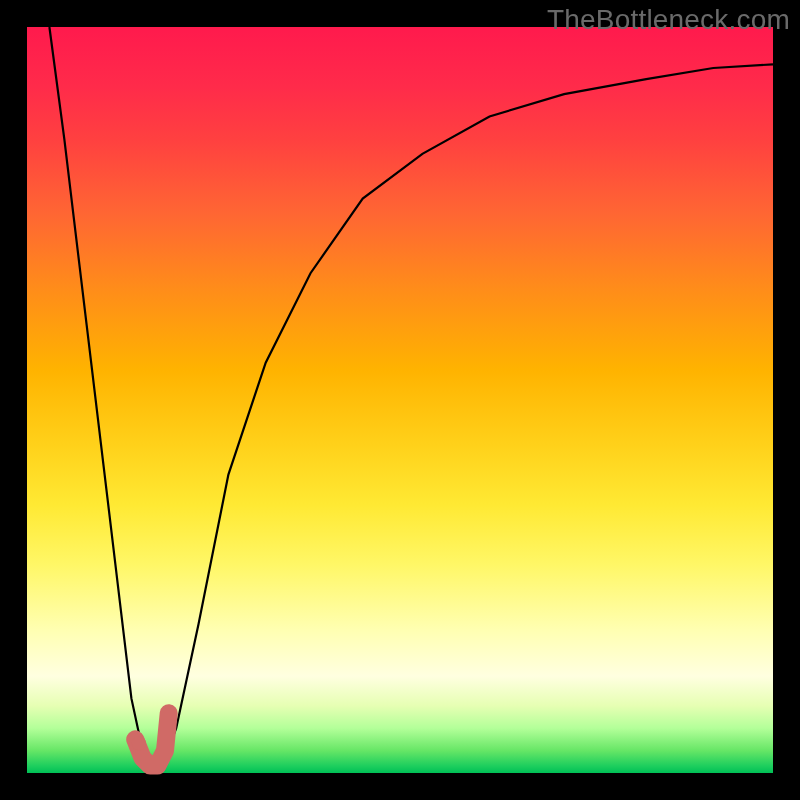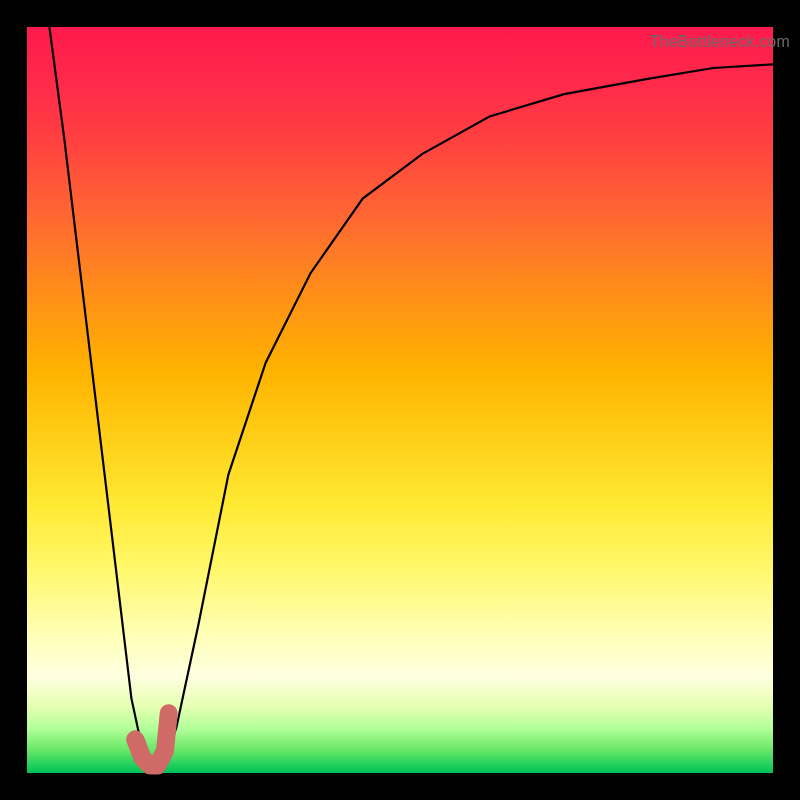--- a/index.html
+++ b/index.html
@@ -49,25 +49,24 @@
     top: 0;
     width: 100%;
     height: 100%;
     overflow: visible;
   }
   .watermark {
     position: absolute;
     top: 4px;
     right: 10px;
     color: #6a6a6a;
-    font-size: 16px;
+    font-size: 28px;
     font-weight: 500;
     letter-spacing: 0.2px;
     user-select: none;
-    margin-top: 29px;
   }
 </style>
 </head>
 <body>
 
 <div class="frame">
 
   <div class="plot-area">
     <svg class="curve" viewBox="0 0 746 746" preserveAspectRatio="none">
       <path id="main-curve" fill="none" stroke="#000000" stroke-width="2.2" d="M22.4 0.0 L37.3 111.9 L59.7 298.4 L82.1 484.9 L104.4 671.4 L115.6 723.6 L126.8 738.5 L138.0 731.1 L149.2 701.2 L171.6 596.8 L201.4 447.6 L238.7 335.7 L283.5 246.2 L335.7 171.6 L395.4 126.8 L462.5 89.5 L537.1 67.1 L619.2 52.2 L686.3 41.0 L746.0 37.3 "></path>

